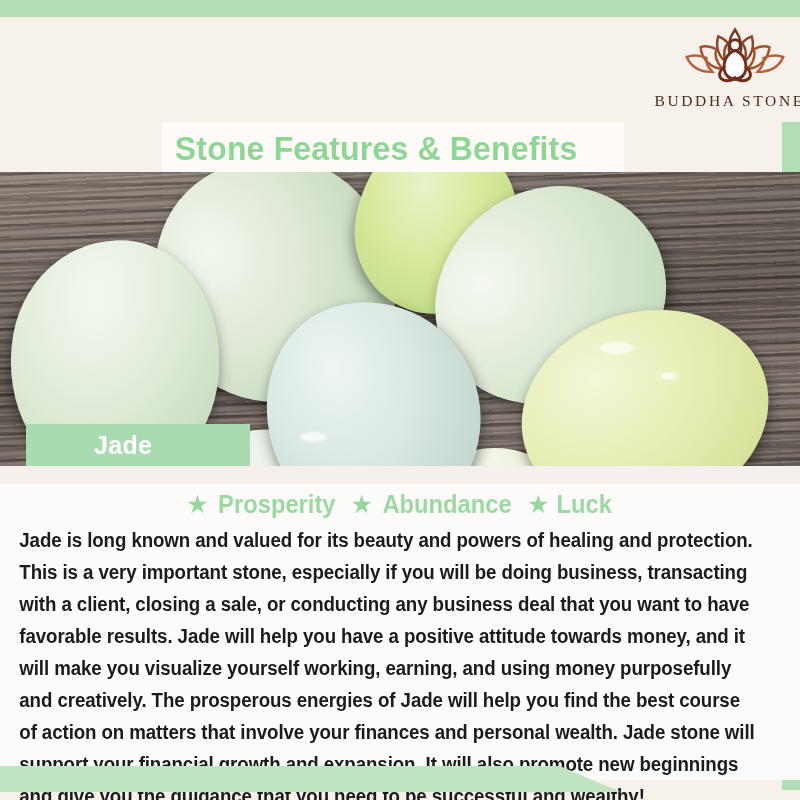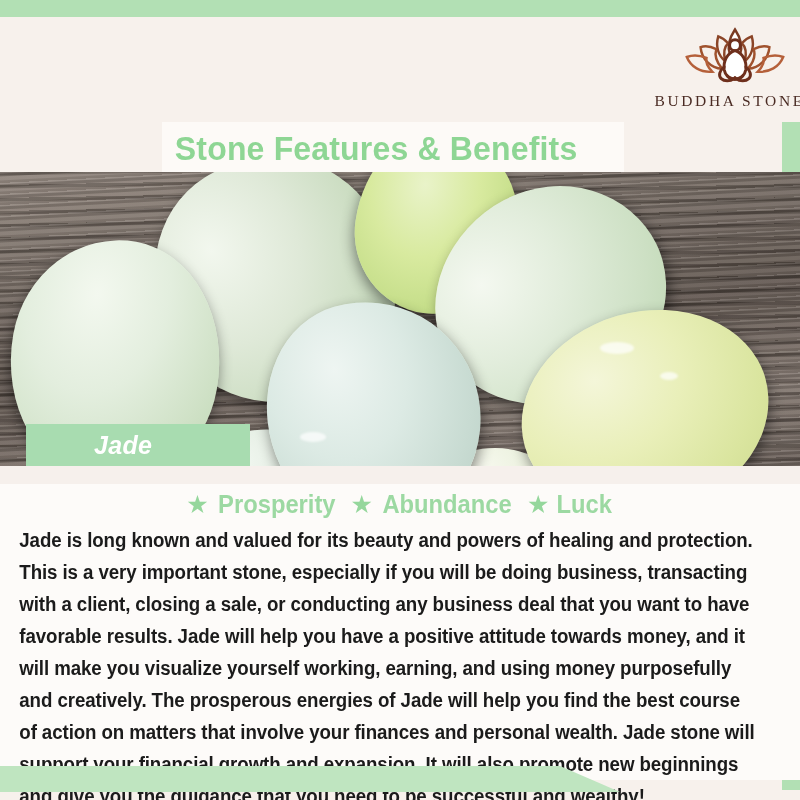--- a/index.html
+++ b/index.html
@@ -190,21 +190,20 @@
     display: flex;
     align-items: center;
   }
   .name-tag-label {
     font-family: "Liberation Sans", sans-serif;
     font-weight: bold;
     font-size: 25px;
     color: #ffffff;
     padding-left: 68px;
     letter-spacing: 0.3px;
-    font-style: italic;
   }
 
   
   .body-band-cream {
     position: absolute;
     left: 0; top: 466px;
     width: 800px; height: 18px;
     background: #f6f0ec;
   }
   .body-section {

